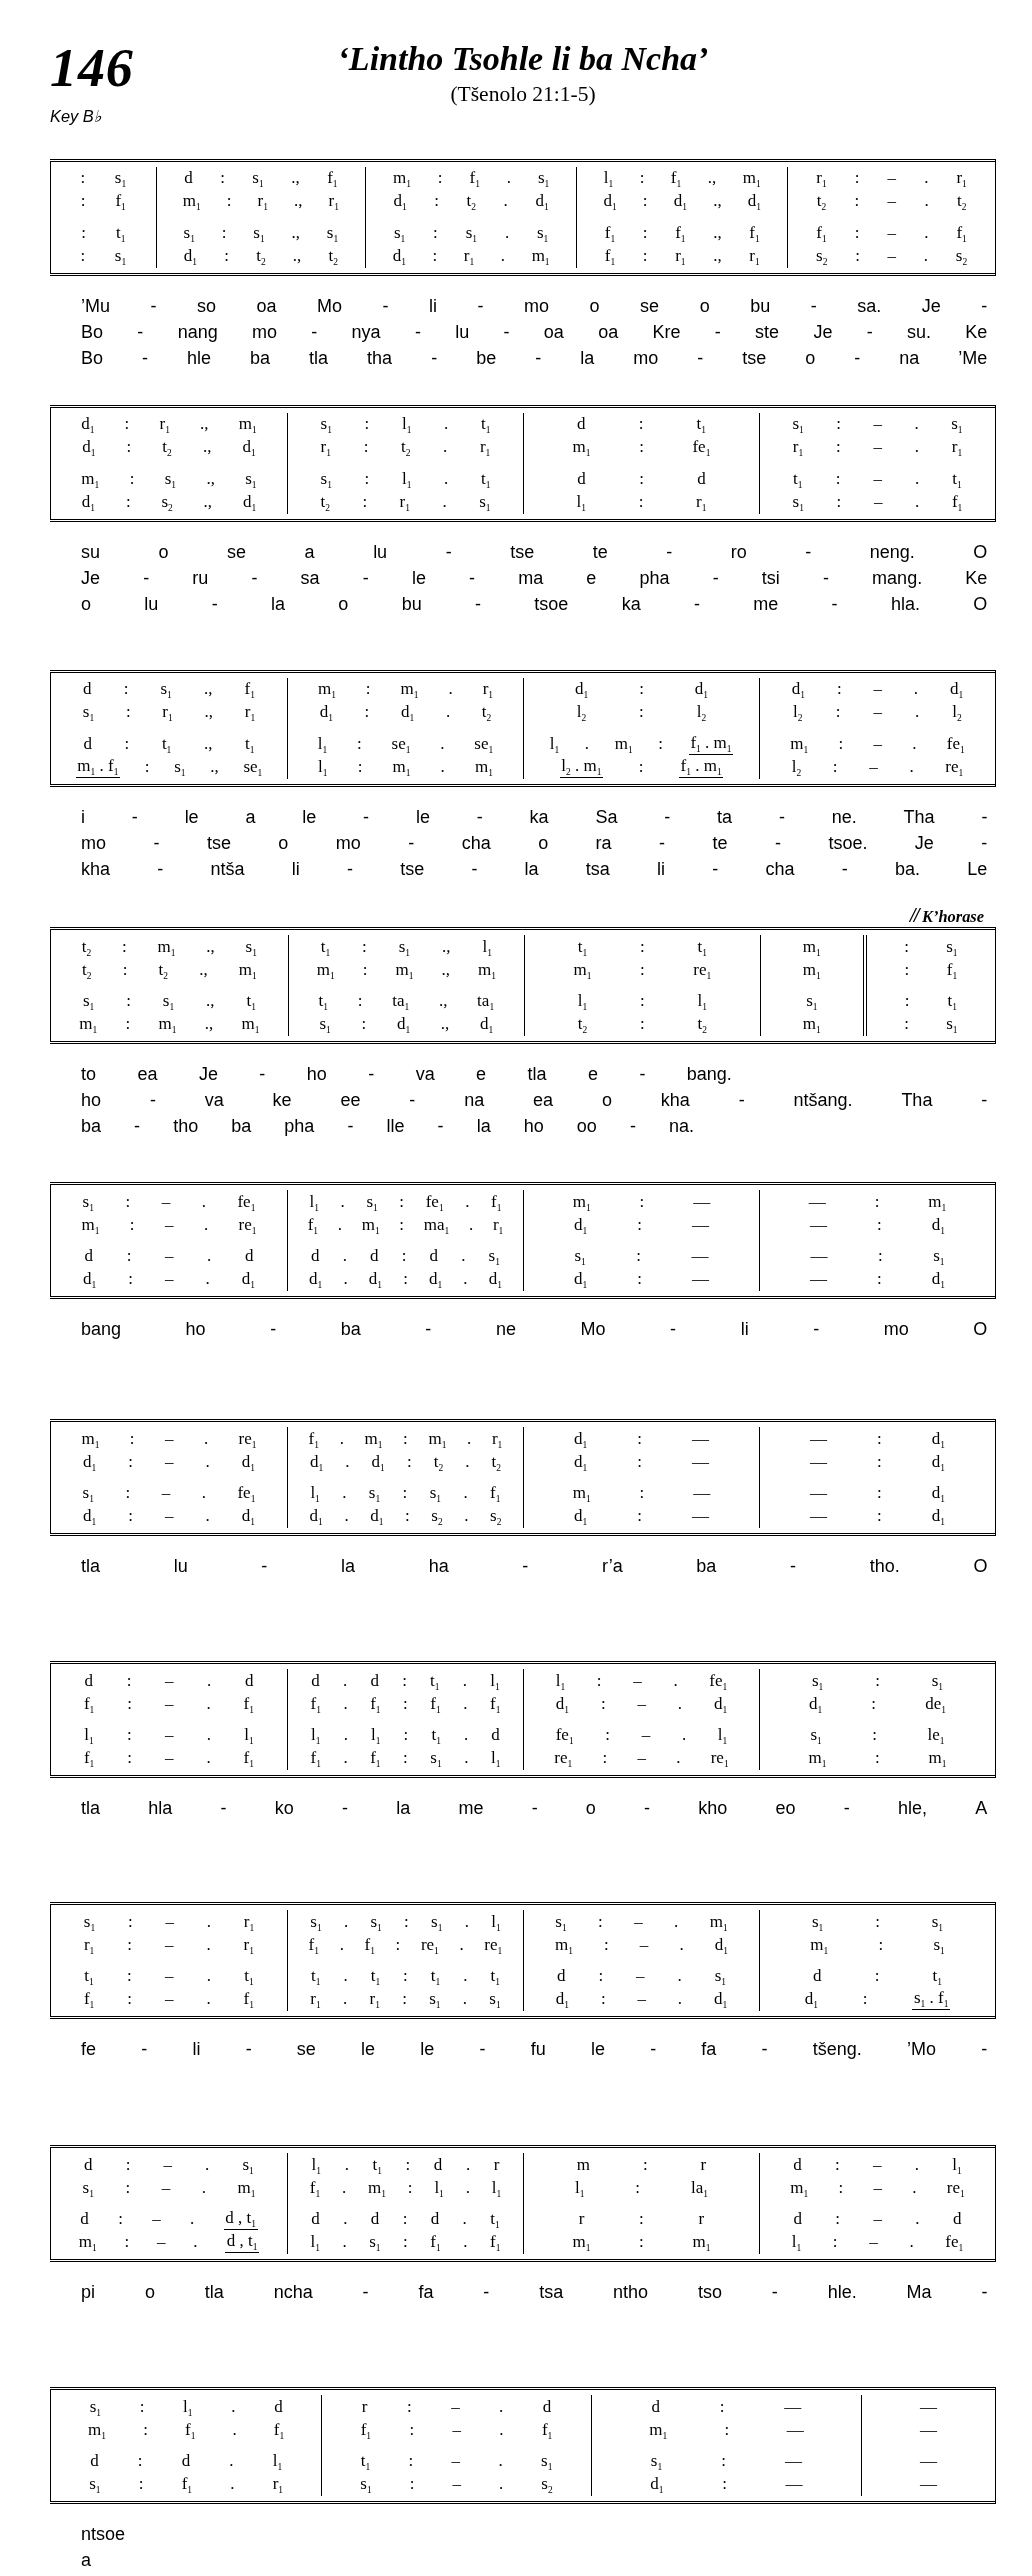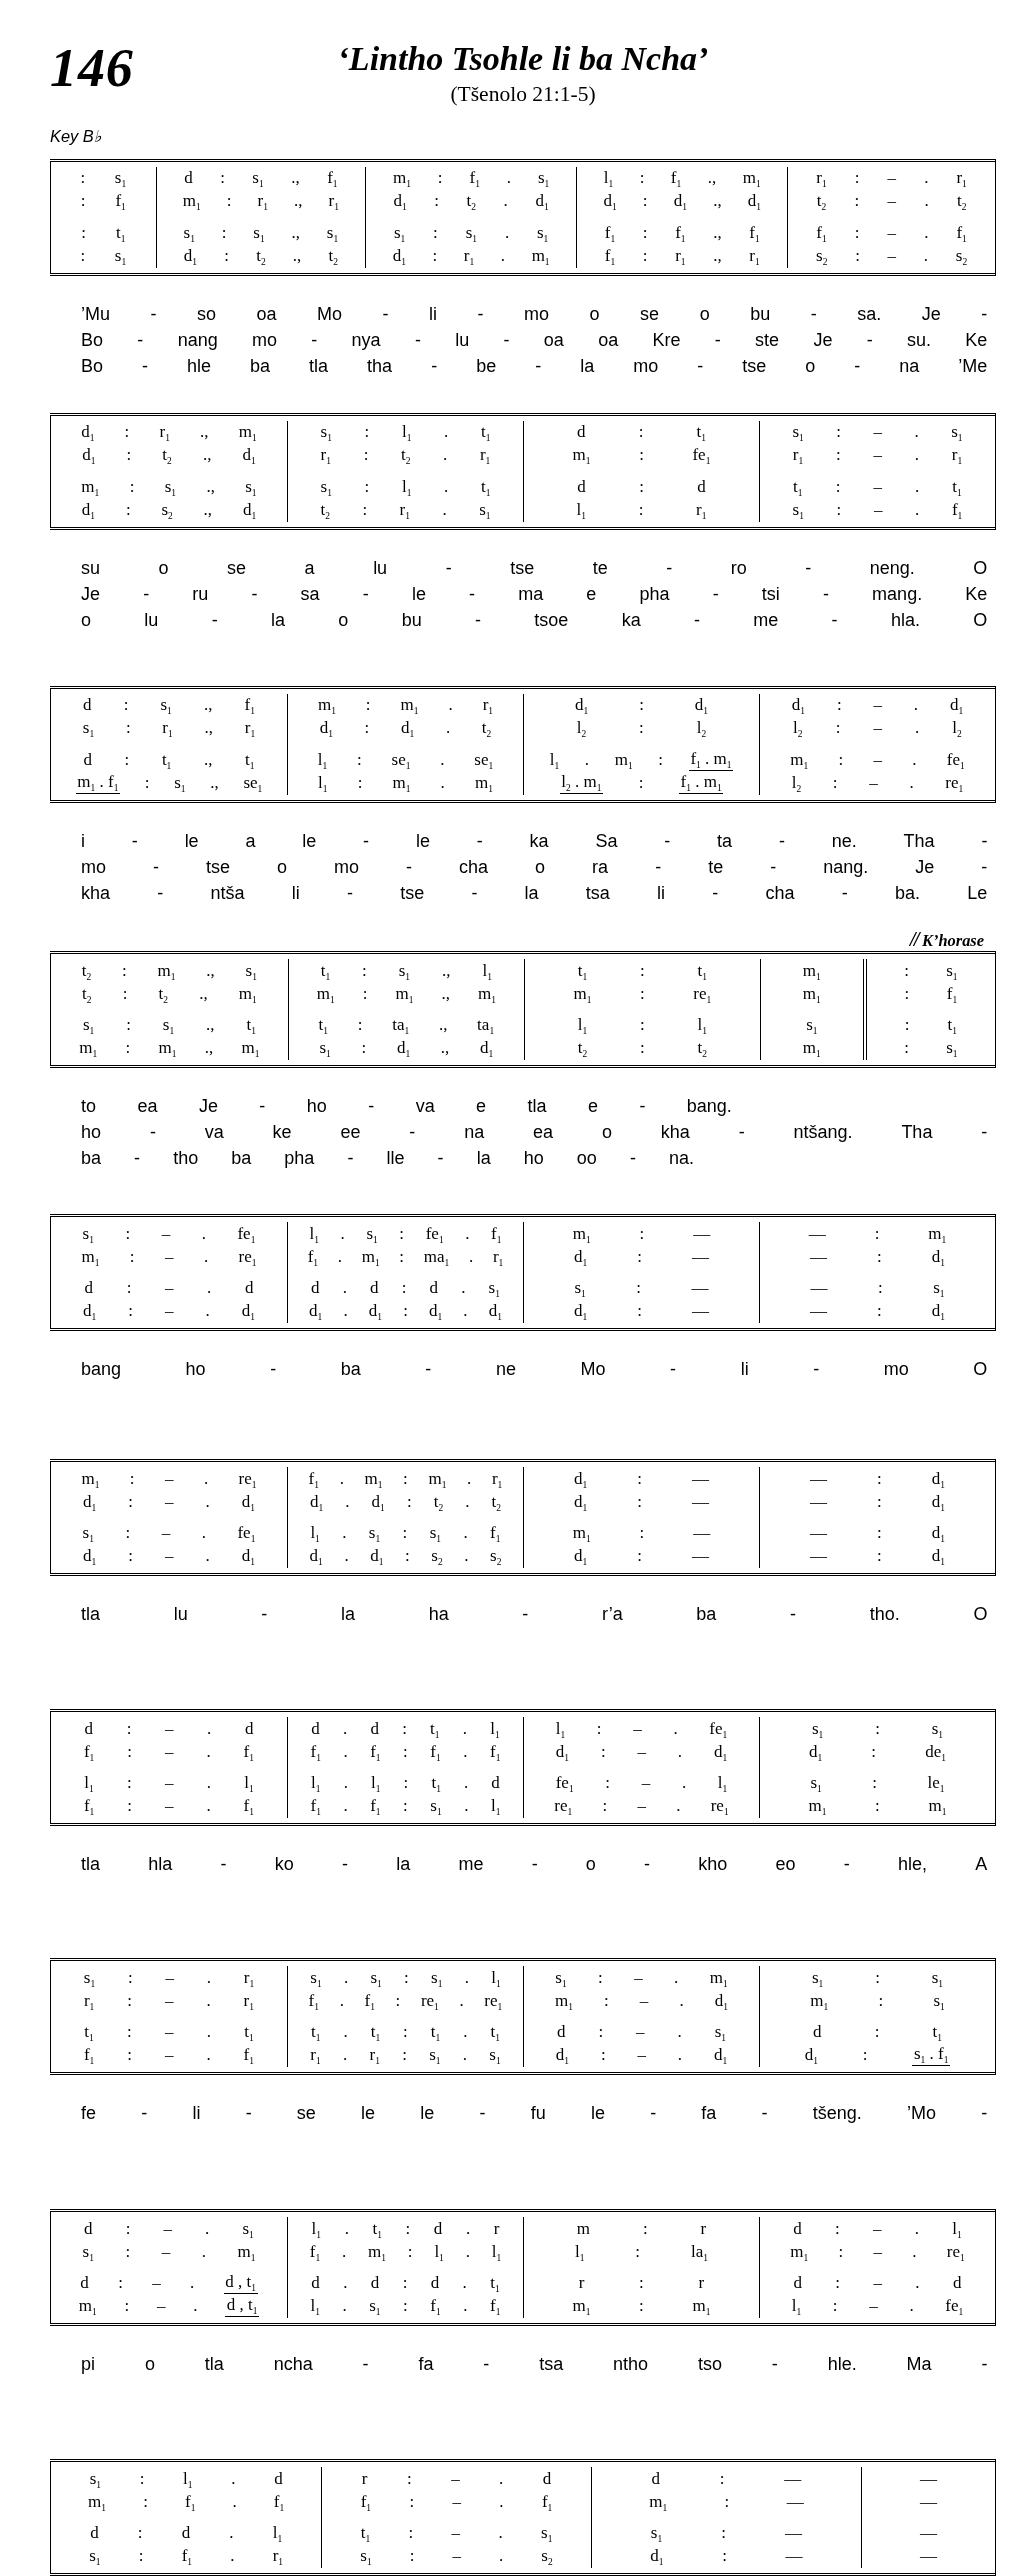--- a/index.html
+++ b/index.html
@@ -7,21 +7,21 @@
     width:1033px;height:2576px;background:#ffffff;color:#000;
     position:relative;box-sizing:border-box;
     padding:40px 37px 0 50px;
     font-family:"Liberation Serif","DejaVu Serif",serif;
     margin:0 auto;overflow:hidden;
   }
   header{position:relative;height:105px;}
   .hymn-number{position:absolute;left:0;top:-3.4px;font-size:54px;font-weight:bold;font-style:italic;letter-spacing:0.9px;}
   .hymn-title{margin:0;text-align:center;font-size:34px;font-style:italic;font-weight:bold;}
   .hymn-subtitle{text-align:center;font-size:21.5px;margin-top:4.3px;}
-  .hymn-key{font-family:"Liberation Sans",sans-serif;font-style:italic;font-size:16.4px;margin-top:20px;}
+  .hymn-key{font-family:"Liberation Sans",sans-serif;font-style:italic;font-size:16.4px;margin-top:0;}
 
   .system{}
   .section-label{
     text-align:right;font-style:italic;font-size:16.4px;font-weight:bold;
     height:23px;padding-right:12px;box-sizing:border-box;
   }
   .section-label .mark{font-size:20px;font-weight:bold;margin-right:4.3px;letter-spacing:-1.7px;}
 
   .notation-box{
     display:flex;box-sizing:border-box;
@@ -35,21 +35,21 @@
   .nb-col.dbar{border-left:4.3px double #000;}
   .note-cell{
     height:23px;display:flex;justify-content:space-evenly;align-items:center;
     font-size:17px;
   }
   .note-cell.pair2{margin-top:8.6px;}
   .note-cell sub{font-size:9.5px;vertical-align:-4.3px;line-height:0;}
   .tok{white-space:pre;}
   .tie{border-bottom:1.3px solid #000;white-space:pre;padding:0 1.7px 0.9px 1.7px;}
 
-  .lyrics{margin-top:25px;}
+  .lyrics{margin-top:17px;}
   .lyric-line{
     display:flex;justify-content:space-between;
     font-family:"Liberation Sans",sans-serif;
     font-size:18px;line-height:26px;
     padding:0 8.6px 0 31px;box-sizing:border-box;
   }
   footer{margin-top:50px;text-align:right;font-size:17px;padding-right:1.7px;}
 </style>
 </head>
 <body>
@@ -574,21 +574,21 @@
             <span>tse</span>
             <span>o</span>
             <span>mo</span>
             <span>-</span>
             <span>cha</span>
             <span>o</span>
             <span>ra</span>
             <span>-</span>
             <span>te</span>
             <span>-</span>
-            <span>nang.</span>
+            <span>tsoe.</span>
             <span>Je</span>
             <span>-</span>
           </div>
           <div class="lyric-line" style="width: 100%;">
             <span>kha</span>
             <span>-</span>
             <span>ntša</span>
             <span>li</span>
             <span>-</span>
             <span>tse</span>

